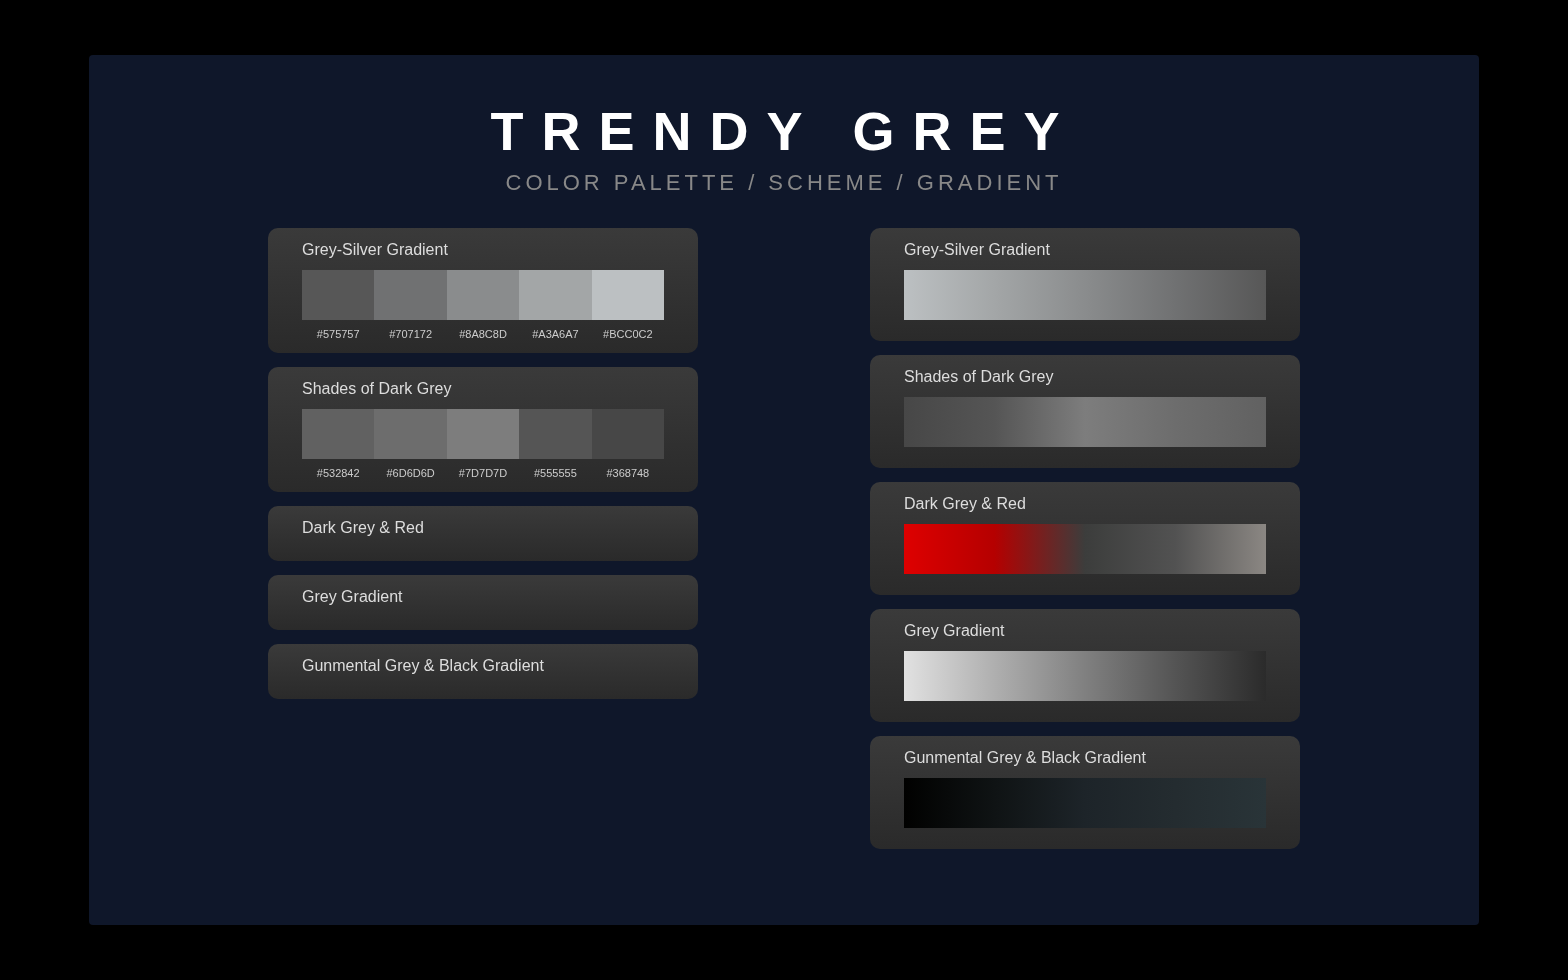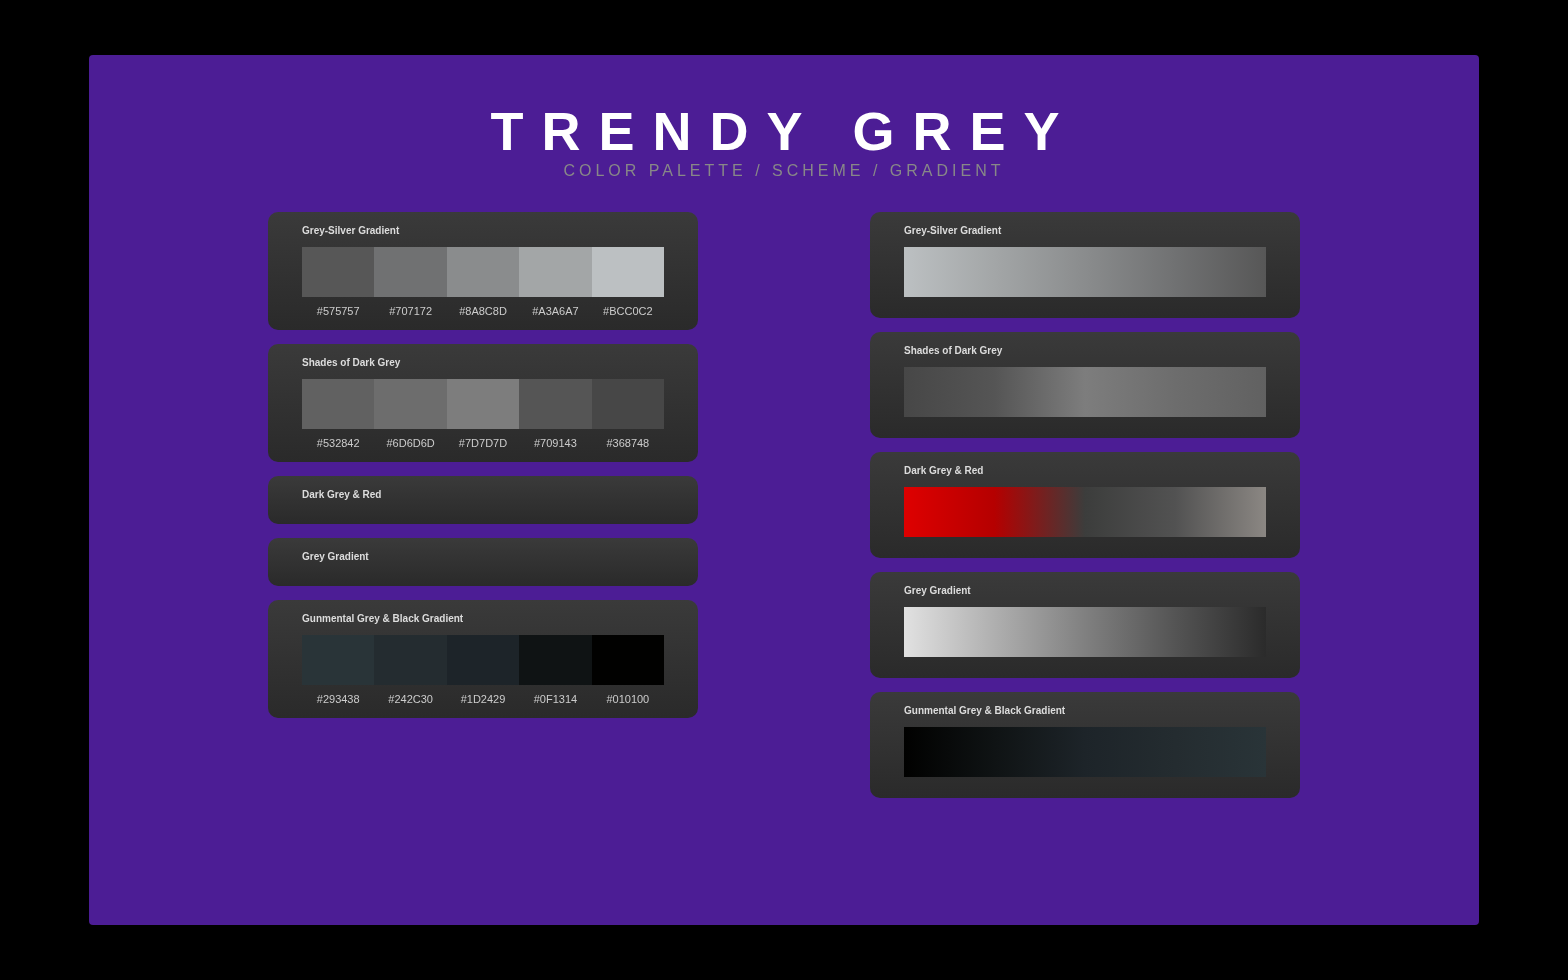--- a/index.html
+++ b/index.html
@@ -1,25 +1,25 @@
 <!DOCTYPE html>
 <html><head>
 <meta charset="utf-8">
 <style>
 *{margin:0;padding:0;box-sizing:border-box;}
 body{background:#000;width:1568px;height:980px;font-family:Arial,Helvetica,sans-serif;color:#fff;display:flex;align-items:center;justify-content:center;}
-.page{background:#4c1d95;width:1390px;height:870px;border-radius:4px;padding-top:45px;}
+.page{background:#0f172a;width:1390px;height:870px;border-radius:4px;padding-top:45px;}
 .header{text-align:center;margin-bottom:32px;}
 .title{font-size:54px;font-weight:700;letter-spacing:18px;text-transform:uppercase;}
-.subtitle{font-size:16px;color:#888;letter-spacing:4px;text-transform:uppercase;}
+.subtitle{font-size:22px;color:#888;letter-spacing:4px;margin-top:8px;text-transform:uppercase;}
 .content{display:flex;justify-content:center;gap:0;padding:0 180px;}
 .column{display:flex;flex-direction:column;gap:14px;}
 .divider{width:1px;background:#555;margin:10px 86px 10px 86px;}
 .card{background:linear-gradient(180deg,#3a3a3a,#2a2a2a);border-radius:10px;padding:13px 34px 13px 34px;width:430px;}
-.card-title{font-size:10px;font-weight:700;color:#ddd;margin-bottom:11px;}
+.card-title{font-size:16px;font-weight:400;color:#ddd;margin-bottom:11px;}
 .swatch-row{display:flex;margin-top:8px;}
 .swatch-cell{flex:1;display:flex;flex-direction:column;align-items:center;}
 .swatch{height:50px;width:100%;}
 .hex{font-size:11px;color:#ccc;margin-top:8px;}
 .gradient-bar{height:50px;width:100%;}
 .right .card{padding-bottom:21px;}
 </style>
 </head>
 <body>
 
@@ -65,58 +65,36 @@
             <div class="swatch-cell">
               <div class="swatch" style="background: rgb(109, 109, 109);"></div>
               <div class="hex">#6D6D6D</div>
             </div>
             <div class="swatch-cell">
               <div class="swatch" style="background: rgb(125, 125, 125);"></div>
               <div class="hex">#7D7D7D</div>
             </div>
             <div class="swatch-cell">
               <div class="swatch" style="background: rgb(85, 85, 85);"></div>
-              <div class="hex">#709143</div>
+              <div class="hex">#555555</div>
             </div>
             <div class="swatch-cell">
               <div class="swatch" style="background: rgb(71, 71, 71);"></div>
               <div class="hex">#368748</div>
             </div>
           </div>
         </div>
         <div class="card">
           <div class="card-title">Dark Grey &amp; Red</div>
         </div>
         <div class="card">
           <div class="card-title">Grey Gradient</div>
         </div>
         <div class="card">
           <div class="card-title">Gunmental Grey &amp; Black Gradient</div>
-          <div class="swatch-row">
-            <div class="swatch-cell">
-              <div class="swatch" style="background: rgb(41, 52, 56);"></div>
-              <div class="hex">#293438</div>
-            </div>
-            <div class="swatch-cell">
-              <div class="swatch" style="background: rgb(36, 44, 48);"></div>
-              <div class="hex">#242C30</div>
-            </div>
-            <div class="swatch-cell">
-              <div class="swatch" style="background: rgb(29, 36, 41);"></div>
-              <div class="hex">#1D2429</div>
-            </div>
-            <div class="swatch-cell">
-              <div class="swatch" style="background: rgb(15, 19, 20);"></div>
-              <div class="hex">#0F1314</div>
-            </div>
-            <div class="swatch-cell">
-              <div class="swatch" style="background: rgb(1, 1, 0);"></div>
-              <div class="hex">#010100</div>
-            </div>
-          </div>
         </div>
       </div>
     <div class="divider"></div>
     <div class="column right" id="right-col">
         <div class="card">
           <div class="card-title">Grey-Silver Gradient</div>
           <div class="gradient-bar" style="background: linear-gradient(90deg, rgb(188, 192, 194), rgb(163, 166, 167), rgb(138, 140, 141), rgb(112, 113, 114), rgb(87, 87, 87));"></div>
         </div>
         <div class="card">
           <div class="card-title">Shades of Dark Grey</div>

